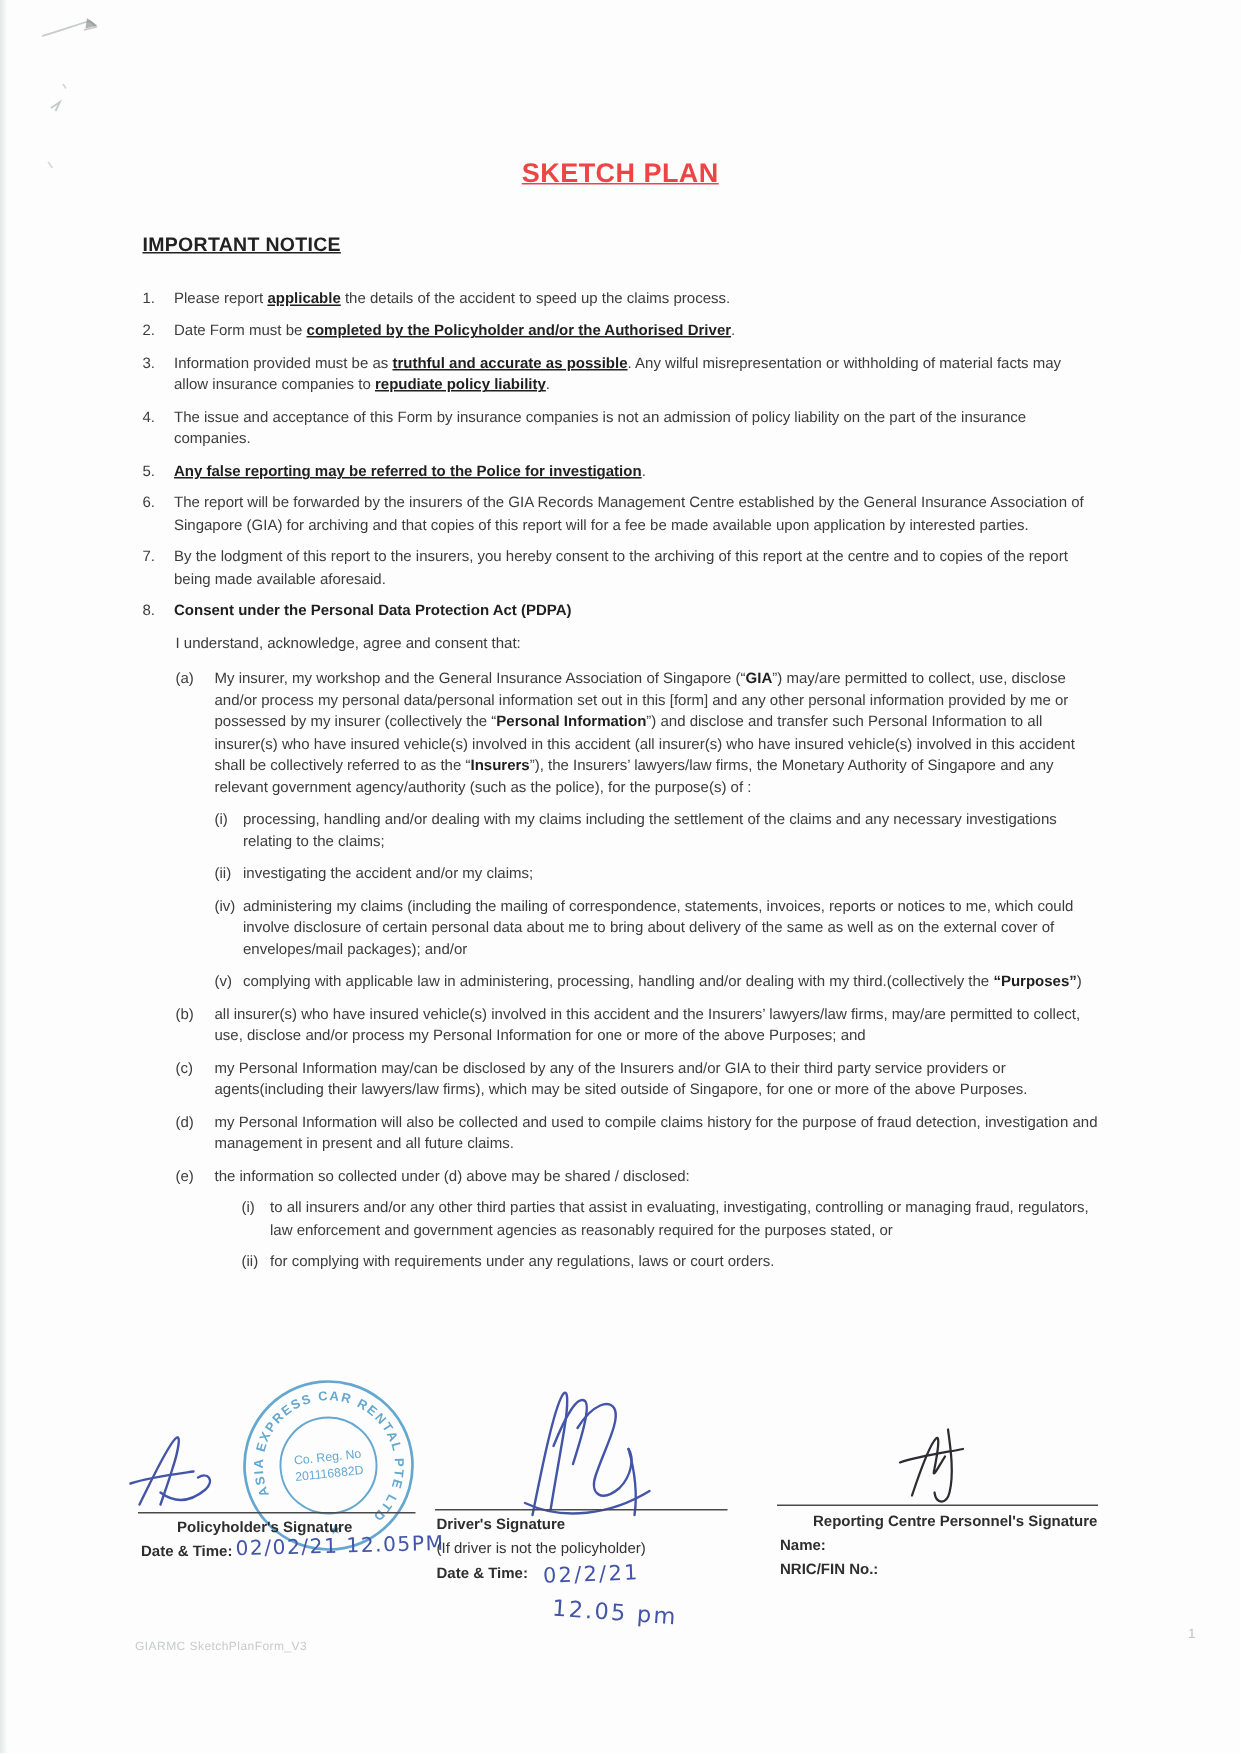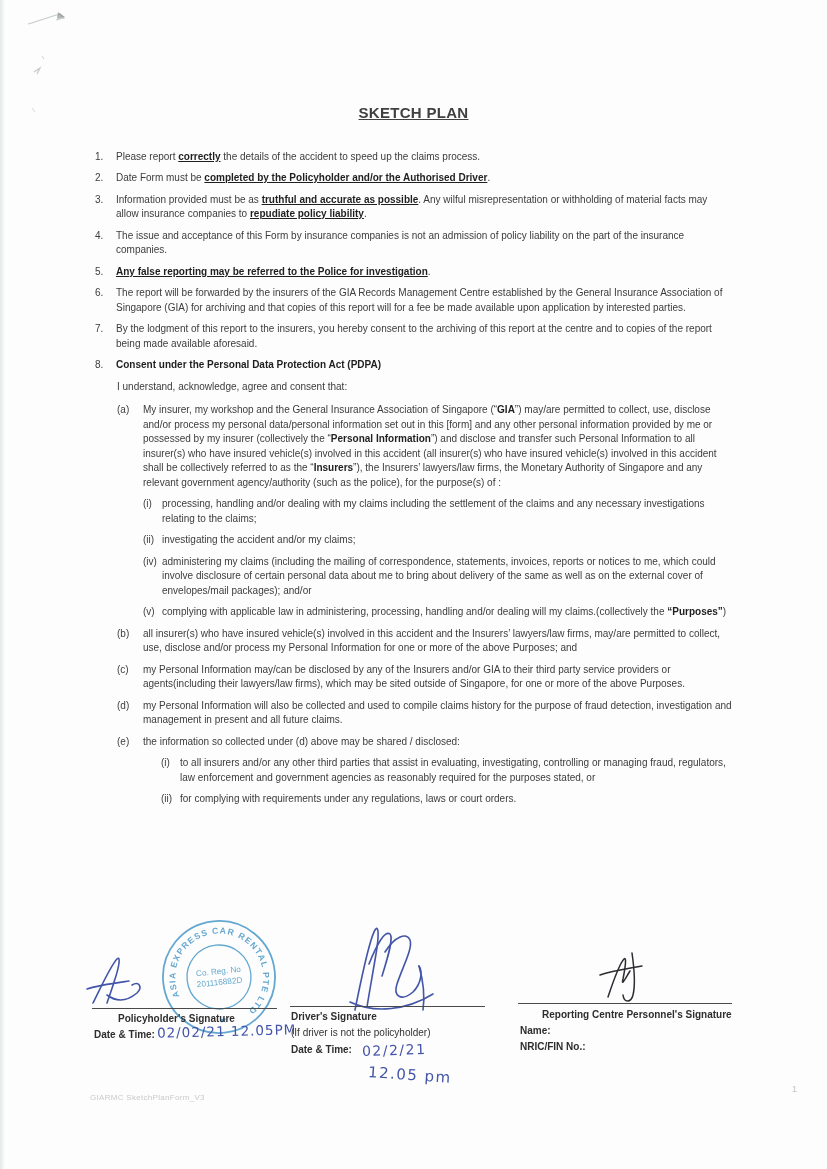--- a/index.html
+++ b/index.html
@@ -1,21 +1,21 @@
 <!DOCTYPE html>
 <html style="--ink_blue: #4355a8; --stamp_blue: #4f9cca; --sig_dark: #2c2c34; --body_text: #3c3c3c;"><head>
 <meta charset="utf-8">
 <style>
   html,body{margin:0;padding:0;background:#ffffff;}
   .page{position:relative;width:827px;height:1169px;background:#fdfdfd;overflow:hidden;
         font-family:"Liberation Sans",sans-serif;color:#3c3c3c;}
   .scan-edge{position:absolute;left:0;top:0;width:5px;height:100%;
              background:linear-gradient(to right,#e3e9e5,rgba(255,255,255,0));pointer-events:none;}
   .content{position:absolute;left:95px;top:102px;width:637px;font-size:10px;line-height:1.45;}
-  .title{ text-align:center;font-size:15px;font-weight:700;color:#404040;margin-bottom:26px;}
+  .title{ text-align:center;font-size:18px;font-weight:700;color:#ef4444;margin-bottom:26px;}
   .title span{text-decoration:underline;letter-spacing:.3px;}
   .notice-h{font-size:13px;font-weight:700;color:#222;text-decoration:underline;margin-bottom:20px;letter-spacing:.2px;}
   .it{display:flex;margin-bottom:7px;}
   .it .n{flex:0 0 21px;}
   .it .t{flex:1;}
   .lv2{margin-left:22px;}
   .lv2 .n{flex:0 0 26px;}
   .lv3a{margin-left:48px;}
   .lv3a .n{flex:0 0 19px;}
   .lv3e{margin-left:66px;}
@@ -47,24 +47,25 @@
     <path d="M22,48 L24,51" stroke="#a3aaa6" stroke-width="1" fill="none" opacity="0.5"></path>
     <path d="M14,64 L20,60 L17,66" stroke="#8f9894" stroke-width="1.2" fill="none" opacity="0.5"></path>
     <path d="M12,100 L15,104" stroke="#a3aaa6" stroke-width="1" fill="none" opacity="0.45"></path>
   </svg>
 
   <div class="content">
     <div class="title">
       <span>SKETCH PLAN</span>
     </div>
 
+    <div class="notice-h">IMPORTANT NOTICE</div>
 
     <div class="it">
       <span class="n">1.</span>
-      <span class="t"><span>Please report </span><span class="bu">correctly</span><span> the details of the accident to speed up the claims process.</span></span>
+      <span class="t"><span>Please report </span><span class="bu">applicable</span><span> the details of the accident to speed up the claims process.</span></span>
     </div>
 
     <div class="it">
       <span class="n">2.</span>
       <span class="t"><span>Date Form must be </span><span class="bu">completed by the Policyholder and/or the Authorised Driver</span><span>.</span></span>
     </div>
 
     <div class="it">
       <span class="n">3.</span>
       <span class="t"><span>Information provided must be as </span><span class="bu">truthful and accurate as possible</span><span>. Any wilful misrepresentation or withholding of material facts may allow insurance companies to </span><span class="bu">repudiate policy liability</span><span>.</span></span>
@@ -109,21 +110,21 @@
     <div class="it lv3a">
       <span class="n">(ii)</span>
       <span class="t">investigating the accident and/or my claims;</span>
     </div>
     <div class="it lv3a">
       <span class="n">(iv)</span>
       <span class="t">administering my claims (including the mailing of correspondence, statements, invoices, reports or notices to me, which could involve disclosure of certain personal data about me to bring about delivery of the same as well as on the external cover of envelopes/mail packages); and/or</span>
     </div>
     <div class="it lv3a">
       <span class="n">(v)</span>
-      <span class="t"><span>complying with applicable law in administering, processing, handling and/or dealing will my claims.(collectively the </span><span class="b">“Purposes”</span><span>)</span></span>
+      <span class="t"><span>complying with applicable law in administering, processing, handling and/or dealing with my third.(collectively the </span><span class="b">“Purposes”</span><span>)</span></span>
     </div>
 
     <div class="it lv2">
       <span class="n">(b)</span>
       <span class="t">all insurer(s) who have insured vehicle(s) involved in this accident and the Insurers’ lawyers/law firms, may/are permitted to collect, use, disclose and/or process my Personal Information for one or more of the above Purposes; and</span>
     </div>
     <div class="it lv2">
       <span class="n">(c)</span>
       <span class="t">my Personal Information may/can be disclosed by any of the Insurers and/or GIA to their third party service providers or agents(including their lawyers/law firms), which may be sited outside of Singapore, for one or more of the above Purposes.</span>
     </div>

